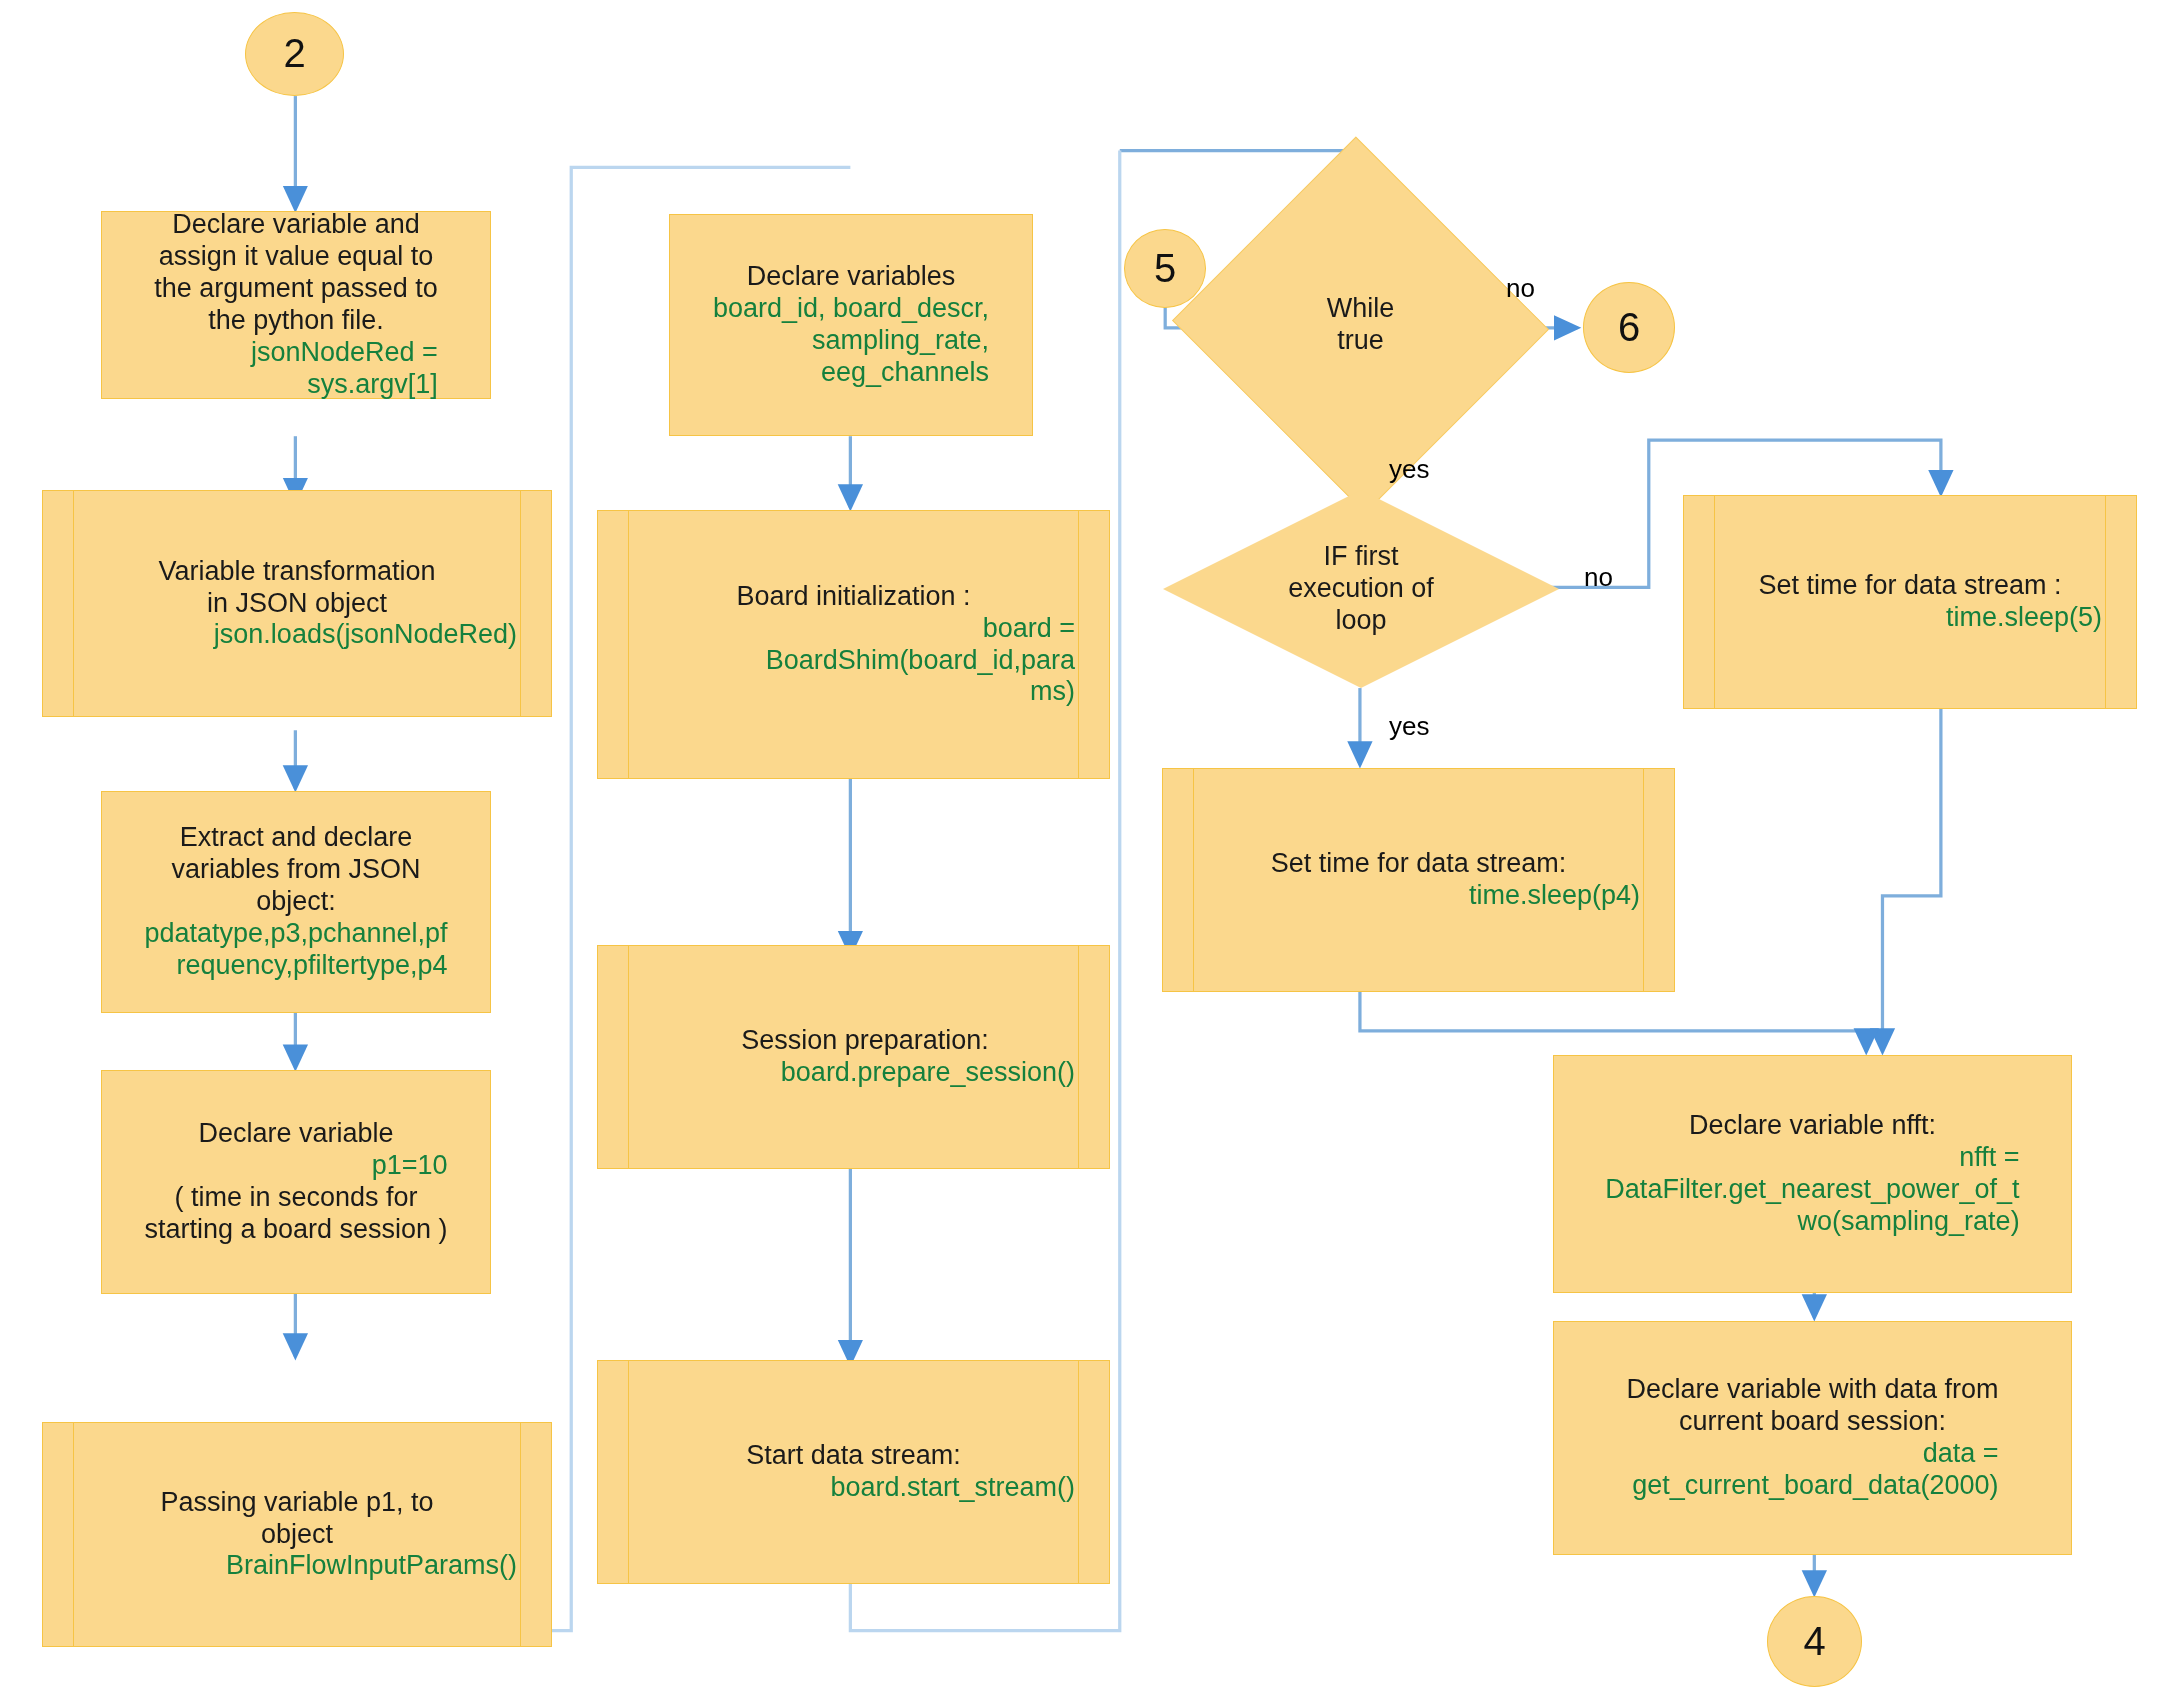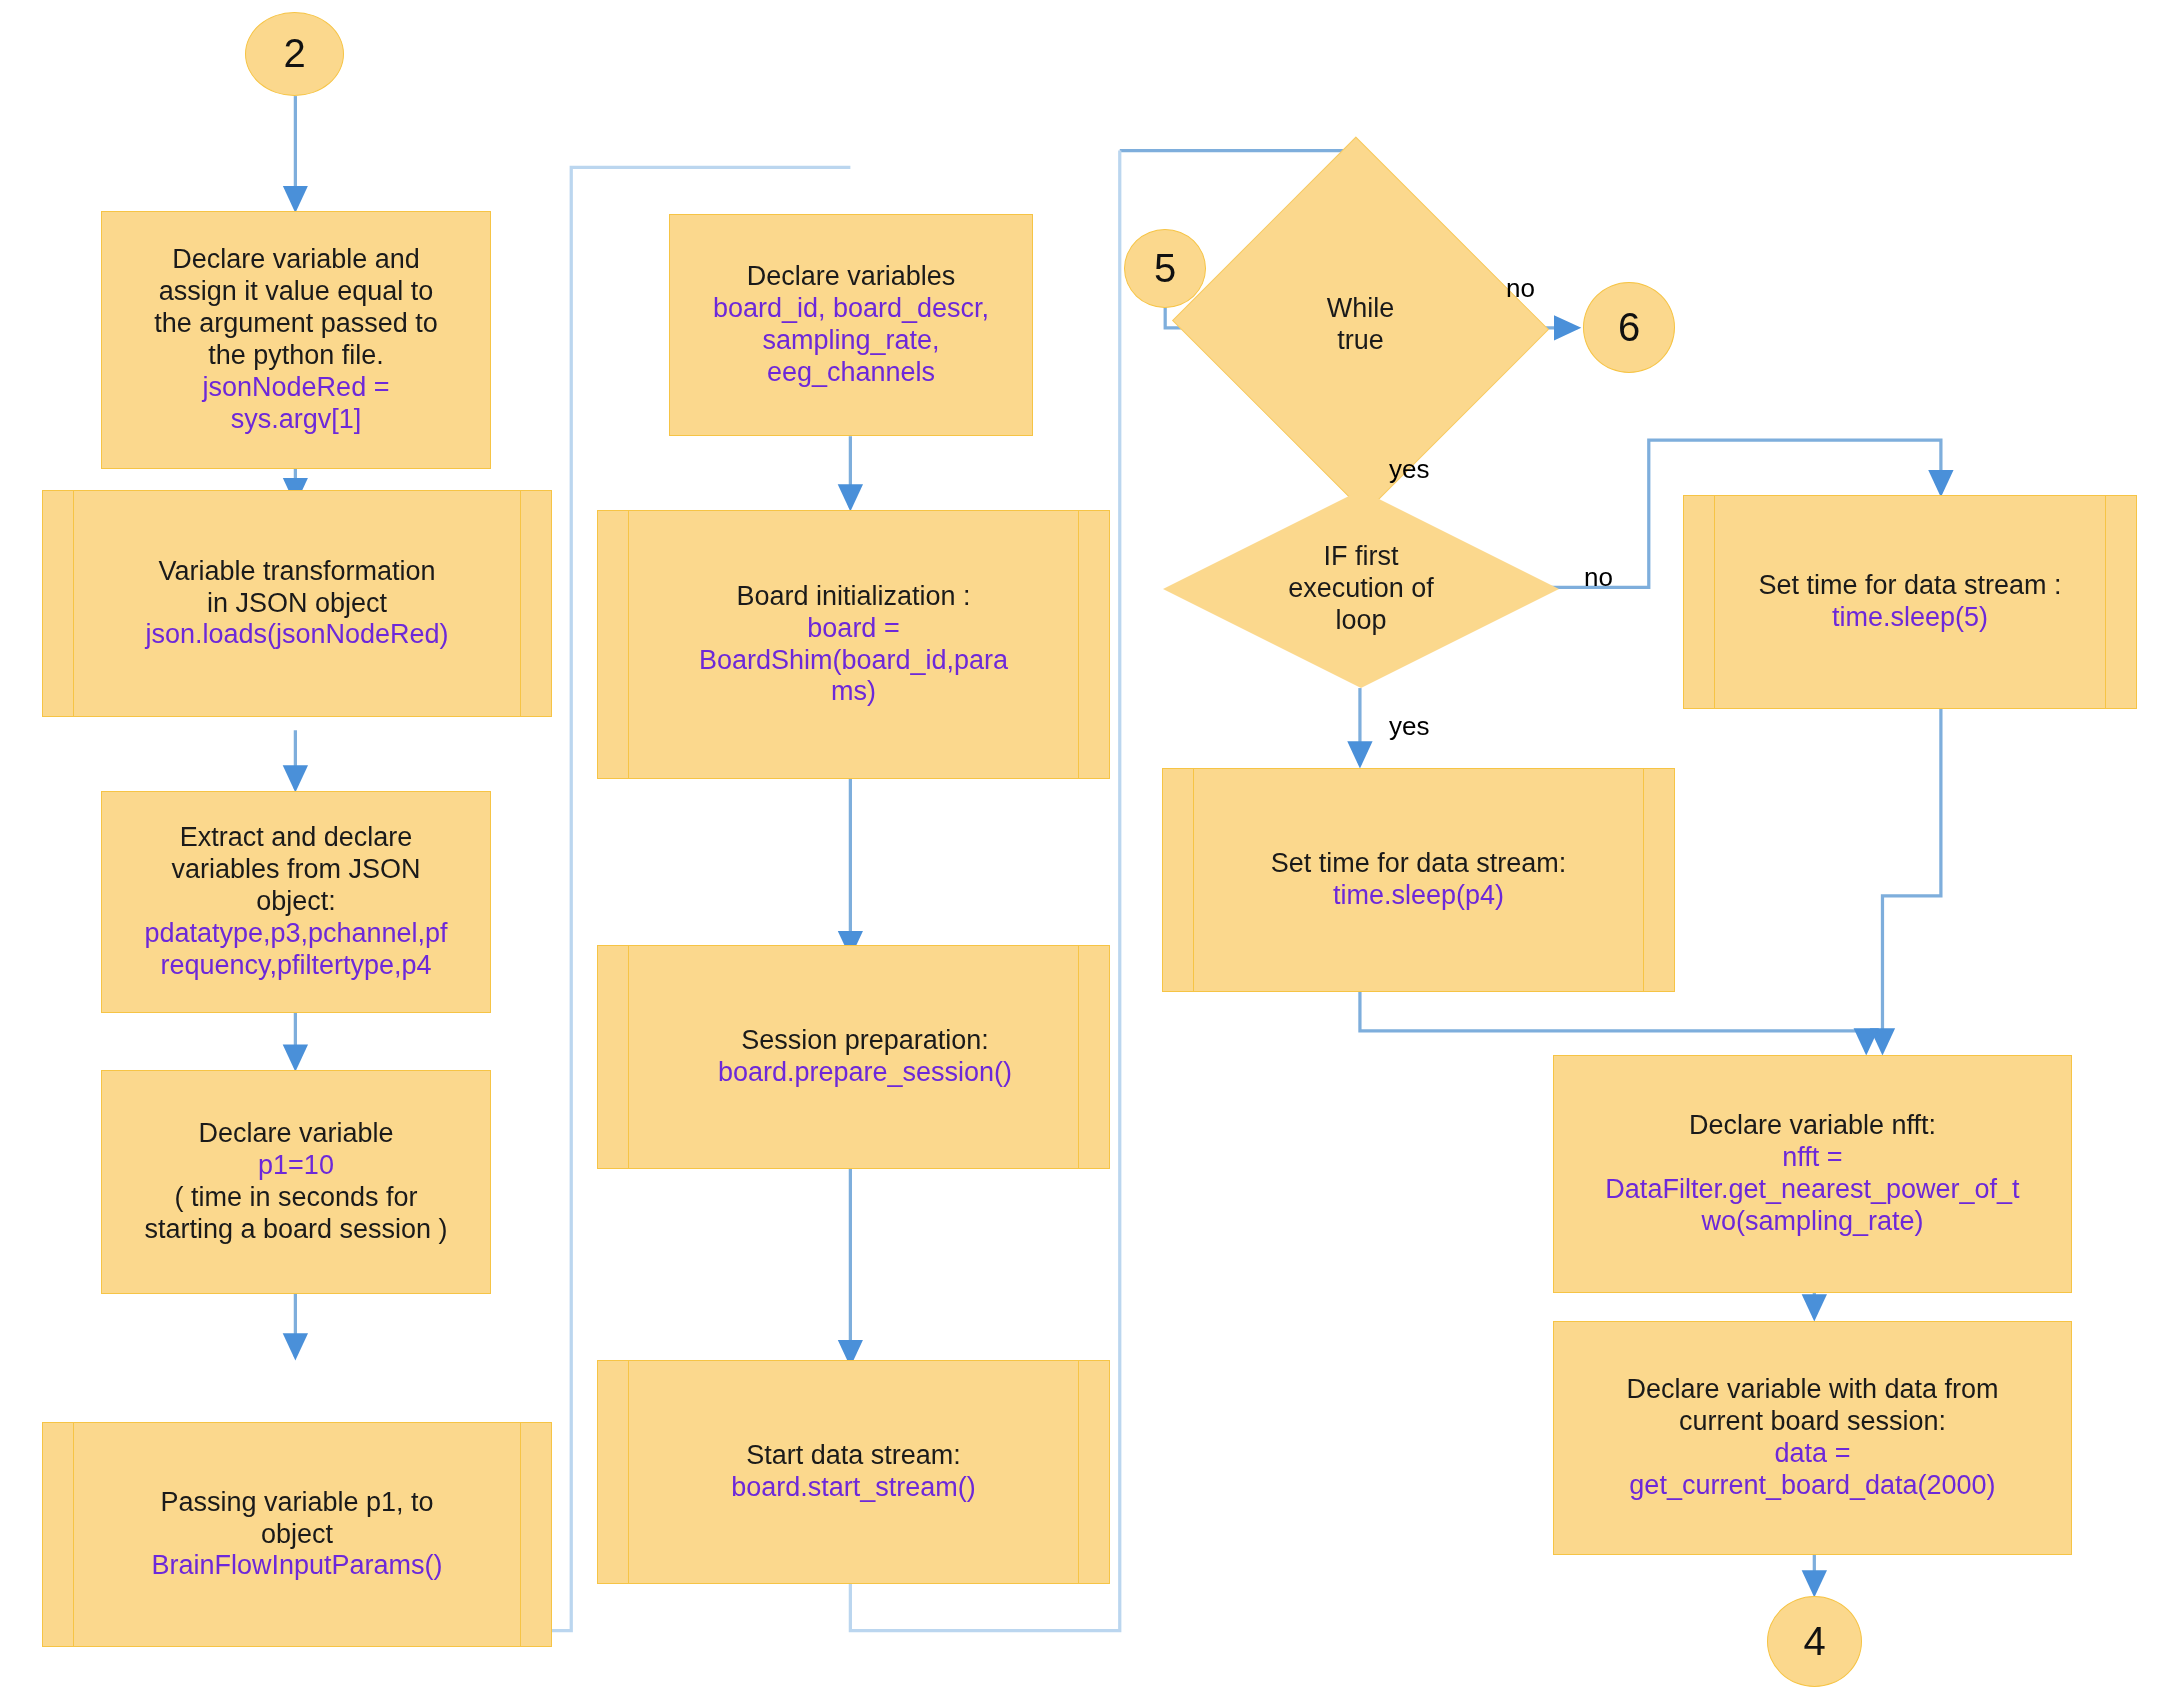--- a/index.html
+++ b/index.html
@@ -88,21 +88,21 @@
     font-size: 40px;
     color: #111111;
   }
   .edge-label {
     position: absolute;
     color: #000000;
     font-size: 26px;
     white-space: nowrap;
   }
   .t-black { color: #1a1a1a; }
-  .t-blue  { color: #6d28d9; }
+  .t-blue  { color: #15803d; text-align: right; }
   .txt { display: block; }
 </style>
 </head>
 <body>
 
 <div id="canvas">
 
   <svg class="edges" viewBox="0 0 3346 2622">
     <defs>
       <marker id="arrow" markerWidth="9" markerHeight="9" refX="7.2" refY="4.5" orient="auto" markerUnits="strokeWidth">
@@ -152,21 +152,21 @@
       <path d="M455,2440 L455,2512 L880,2512 L880,258 L1310,258"></path>
 
       <path d="M1310,2440 L1310,2512 L1725,2512 L1725,232"></path>
     </g>
   </svg>
 
   <div class="node conn" style="left:245px; top:11.7px; width:99px; height:84px;">
     <span>2</span>
   </div>
 
-  <div class="node box" style="left:101px; top:211px; width:390px; height:258px; font-size:27px;">
+  <div class="node box" style="left:101px; top:211px; width:390px; height:188px; font-size:27px;">
     <div>
       <span class="txt t-black">Declare variable and</span>
       <span class="txt t-black">assign it value equal to</span>
       <span class="txt t-black">the argument passed to</span>
       <span class="txt t-black">the python file.</span>
       <span class="txt t-blue">jsonNodeRed =</span>
       <span class="txt t-blue">sys.argv[1]</span>
     </div>
   </div>
 

